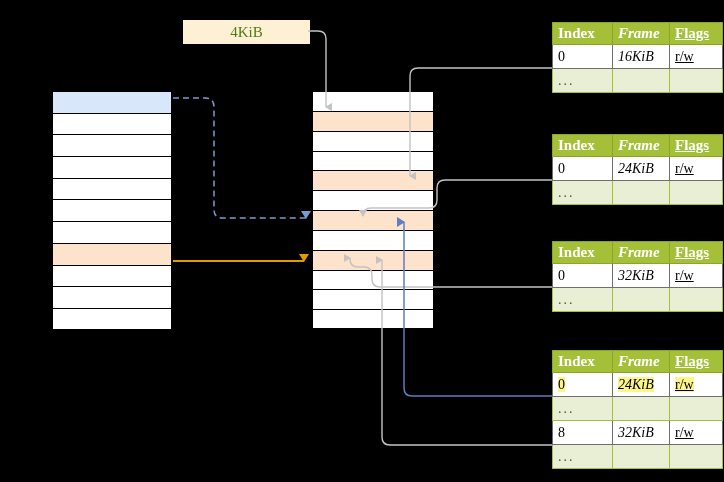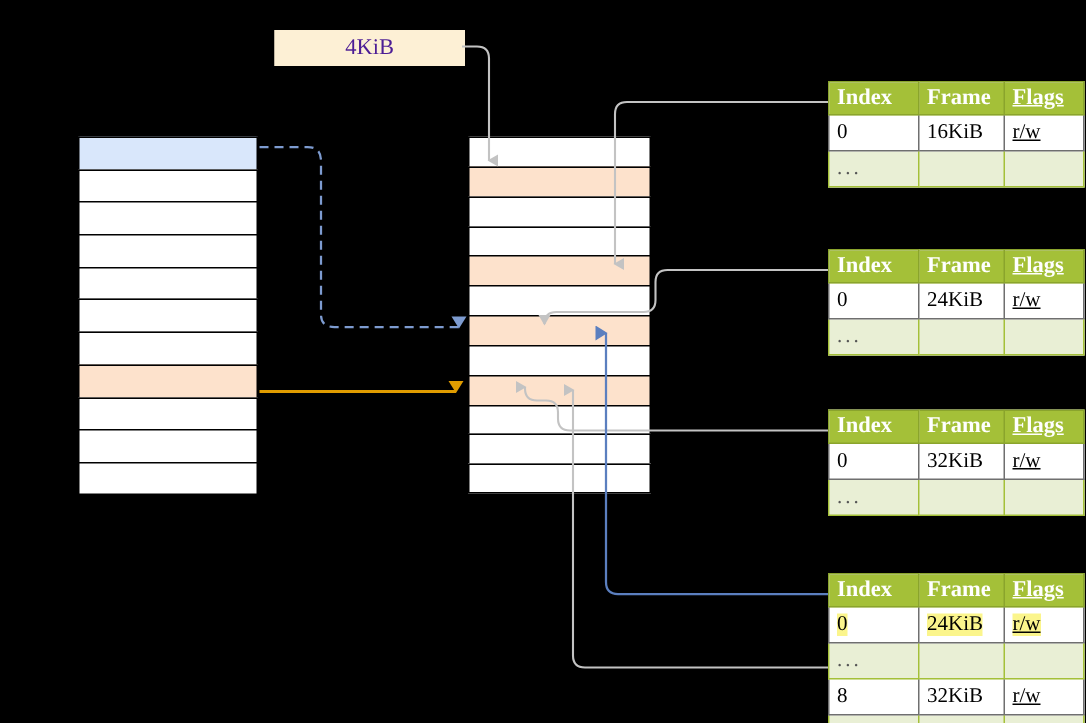--- a/index.html
+++ b/index.html
@@ -8,21 +8,21 @@
     width:724px;height:482px;
     background:#000;
     font-family:"Liberation Serif", serif;
     overflow:hidden;
   }
   svg.layer{position:absolute;left:0;top:0;width:724px;height:482px;}
   .lbl-box{
     position:absolute;
     background:#fdf0d5;
     border:1px solid #fdf0d5;
-    color:#4c1d95;
+    color:#4d7c0f;
     font-size:15px;
     text-align:center;
     line-height:22px;
     height:22px;
     font-family:"Liberation Serif", serif;
   }
   .colgrid{position:absolute;}
   .cellrow{
     box-sizing:border-box;
     border:1px solid #000;
@@ -32,21 +32,20 @@
   .cellrow:last-child{border-bottom:1px solid #000;}
   .cellrow.blue{background:#d9e7fb;}
   .cellrow.peach{background:#fde2cc;}
   table.pt{
     position:absolute;
     border-collapse:collapse;
     font-family:"Liberation Serif", serif;
     font-size:14px;
     background:#fff;
     table-layout:fixed;
-    margin-top:32px;
   }
   table.pt th{
     background:#a4c038;
     color:#ffffff;
     font-weight:bold;
     text-align:left;
     padding:2px 5px;
     border:1px solid #8aa42c;
     font-size:15px;
     height:22px;
@@ -61,21 +60,21 @@
     background:#ffffff;
     vertical-align:middle;
   }
   table.pt tr.alt td{
     background:#e9efd5;
     border:1px solid #a4c038;
     color:#555;
   }
   table.pt tr.alt td.dots{letter-spacing:2px;}
   .col-index{width:60px;}
-  .col-frame{width:57px;}
+  .col-frame{width:57px;font-style:italic;}
   .col-flags{width:53px;text-decoration:underline;}
 </style>
 </head>
 <body>
 
 <div id="root">
 
   <div class="lbl-box" id="kib-label" style="left:183px;top:20px;width:125px;">4KiB</div>
 
   <div class="colgrid" id="left-col" style="left:52px;top:91px;width:120px;">

